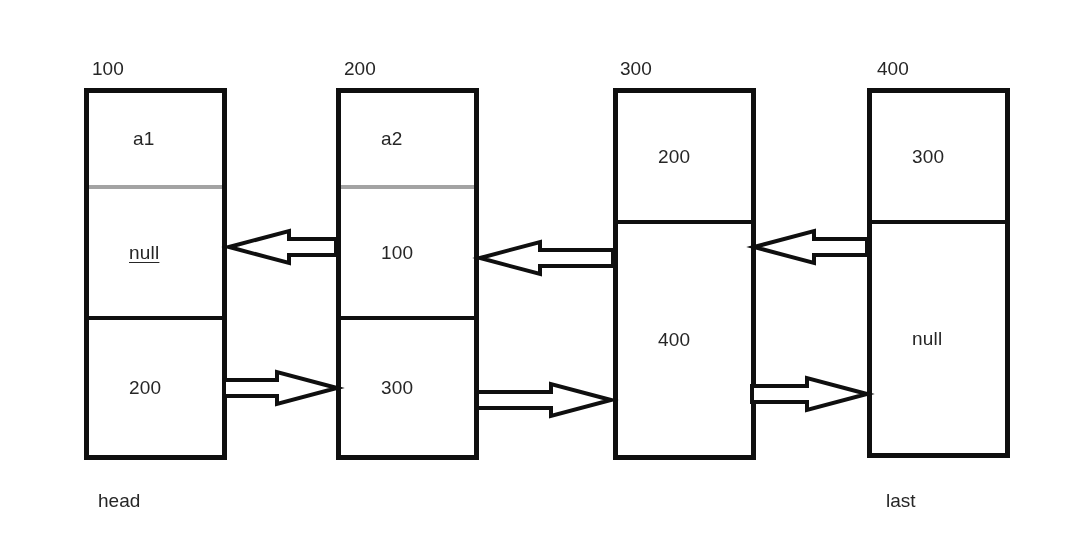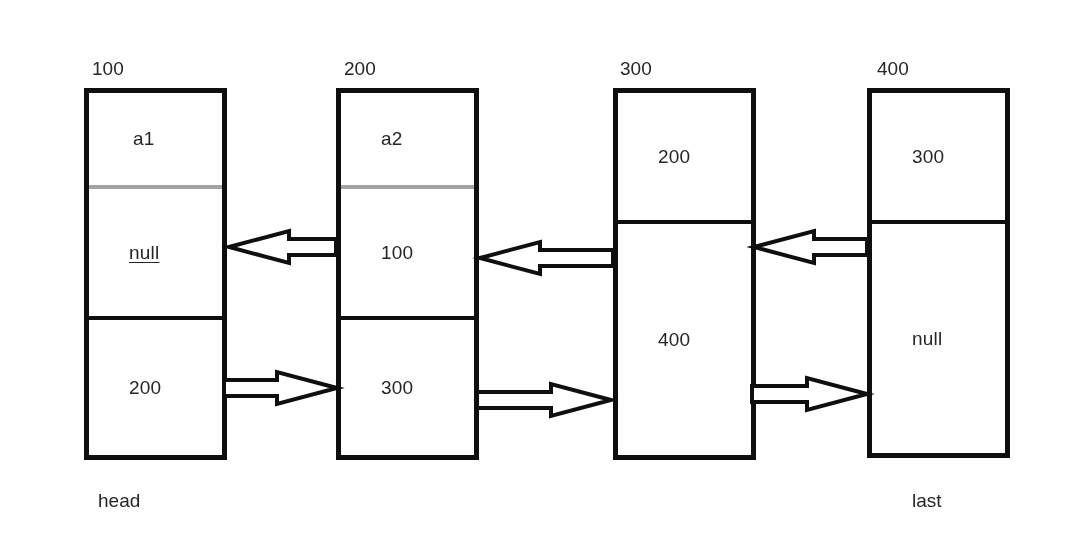--- a/index.html
+++ b/index.html
@@ -56,21 +56,21 @@
   .addr-3 { left: 620px; }
   .addr-4 { left: 877px; }
 
   .below-label {
     position: absolute;
     top: 490px;
     font-size: 19px;
     color: #262626;
   }
   .label-head { left: 98px; }
-  .label-last { left: 886px; margin-left: 26px; }
+  .label-last { left: 886px; }
 
   .arrow-layer {
     position: absolute;
     left: 0; top: 0;
     width: 1070px; height: 556px;
     pointer-events: none;
   }
   .block-arrow {
     fill: #ffffff;
     stroke: #0f0f0f;

